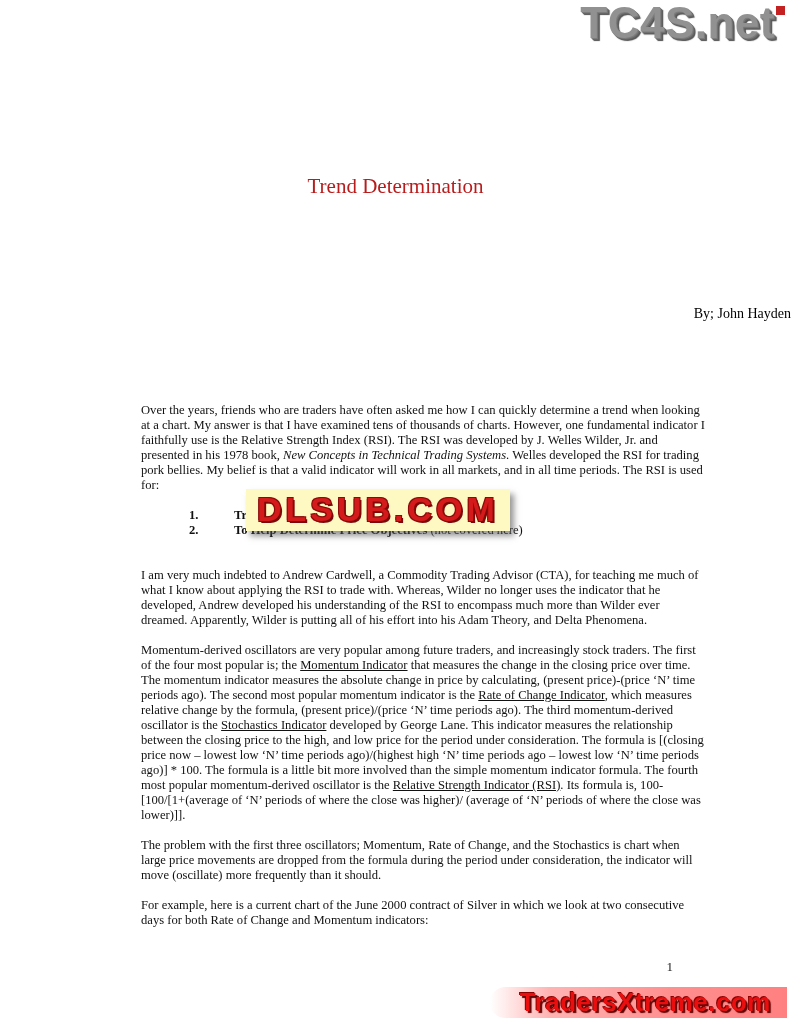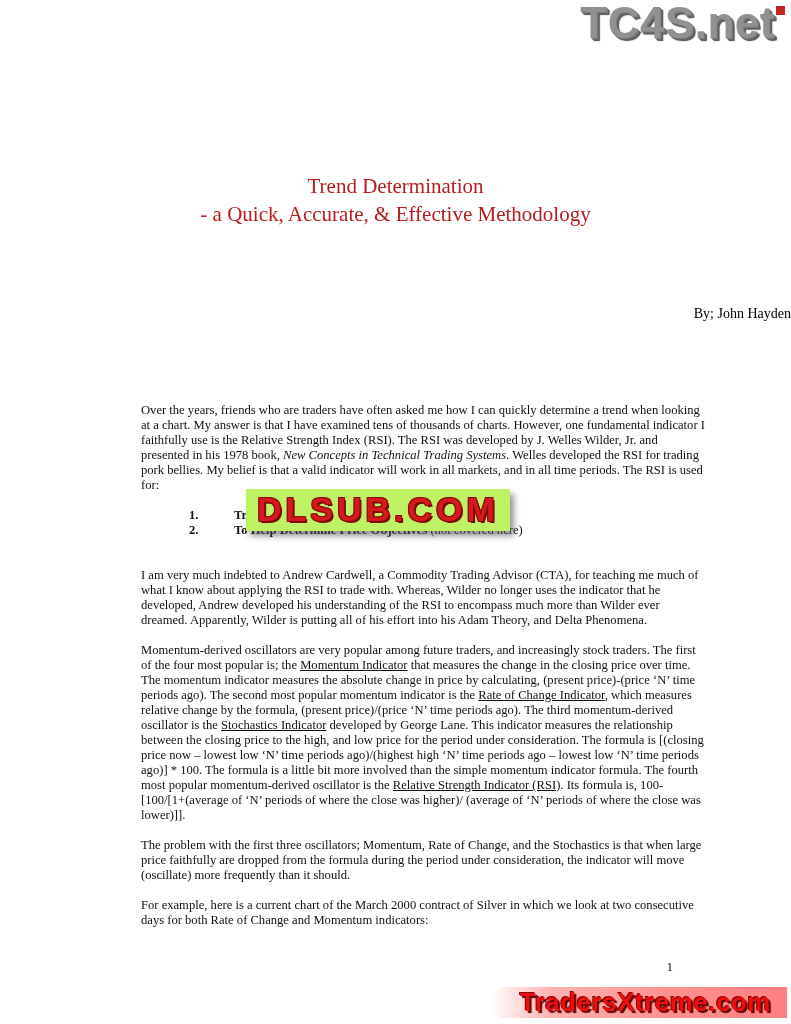--- a/index.html
+++ b/index.html
@@ -78,21 +78,21 @@
   .list-num { width: 45px; font-weight: bold; flex: 0 0 45px; }
   .list-text { font-weight: bold; }
   .list-suffix { font-weight: normal; }
 
   
   .stamp {
     position: absolute;
     left: 246px;
     top: 489px;
     padding: 2px 11px 4px 11px;
-    background: #bef264;
+    background: #fef9c3;
     box-shadow: 4px 5px 6px rgba(80,80,80,0.6);
     font-family: "Liberation Sans", sans-serif;
     font-weight: 700;
     font-size: 34px;
     line-height: 36px;
     letter-spacing: 4px;
     color: #d41a1a;
     text-shadow: -1px -1px 0 #8a0b0b, 1px -1px 0 #8a0b0b,
                  -1px 1px 0 #8a0b0b, 2px 2px 0 #7a0a0a;
   }
@@ -129,21 +129,20 @@
 
 <div class="page">
 
   <div class="wm-top">
     <span>TC4S.net</span>
   </div>
   <div class="red-mark"></div>
 
   <div class="title">
     <div>Trend Determination</div>
-    <div>- a Quick, Accurate, &amp; Effective Methodology</div>
   </div>
 
   <div class="byline">By; John Hayden</div>
 
   <div class="body">
 
     <p><span>Over the years, friends who are traders have often asked me how I can quickly determine a trend when looking at a chart. My answer is that I have examined tens of thousands of charts. However, one fundamental indicator I faithfully use is the Relative Strength Index (RSI). The RSI was developed by J. Welles Wilder, Jr. and presented in his 1978 book, </span><span class="i">New Concepts in Technical Trading Systems</span><span>. Welles developed the RSI for trading pork bellies. My belief is that a valid indicator will work in all markets, and in all time periods.  The RSI is used for:</span></p>
 
     <div class="list">
       <div class="list-row">
@@ -157,23 +156,23 @@
         <span>
           <span class="list-text">To Help Determine Price Objectives</span><span class="list-suffix"> (not covered here)</span>
         </span>
       </div>
     </div>
 
     <p>I am very much indebted to Andrew Cardwell, a Commodity Trading Advisor (CTA), for teaching me much of what I know about applying the RSI to trade with. Whereas, Wilder no longer uses the indicator that he developed, Andrew developed his understanding of the RSI to encompass much more than Wilder ever dreamed. Apparently, Wilder is putting all of his effort into his Adam Theory, and Delta Phenomena.</p>
 
     <p><span>Momentum-derived oscillators are very popular among future traders, and increasingly stock traders. The first of the four most popular is; the </span><span class="u">Momentum Indicator</span><span> that measures the change in the closing price over time. The momentum indicator measures the absolute change in price by calculating,  (present price)-(price ‘N’ time periods ago). The second most popular momentum indicator is the </span><span class="u">Rate of Change Indicator</span><span>, which measures relative change by the formula, (present price)/(price ‘N’ time periods ago). The third momentum-derived oscillator is the </span><span class="u">Stochastics Indicator</span><span> developed by George Lane. This indicator measures the relationship between the closing price to the high, and low price for the period under consideration. The formula is [(closing price now – lowest low ‘N’ time periods ago)/(highest high ‘N’ time periods ago – lowest low ‘N’ time periods ago)] * 100. The formula is a little bit more involved than the simple momentum indicator formula. The fourth most popular momentum-derived oscillator is the </span><span class="u">Relative Strength Indicator (RSI)</span><span>. Its formula is, 100-[100/[1+(average of ‘N’ periods of where the close was higher)/ (average of ‘N’ periods of where the close was lower)]].</span></p>
 
-    <p>The problem with the first three oscillators; Momentum, Rate of Change, and the Stochastics is that when large price faithfully are dropped from the formula during the period under consideration, the indicator will move (oscillate) more frequently than it should.</p>
+    <p>The problem with the first three oscillators; Momentum, Rate of Change, and the Stochastics is chart when large price movements are dropped from the formula during the period under consideration, the indicator will move (oscillate) more frequently than it should.</p>
 
-    <p>For example, here is a current chart of the March 2000 contract of Silver in which we look at two consecutive days for both Rate of Change and Momentum indicators:</p>
+    <p>For example, here is a current chart of the June 2000 contract of Silver in which we look at two consecutive days for both Rate of Change and Momentum indicators:</p>
 
   </div>
 
   <div class="stamp">DLSUB.COM</div>
 
   <div class="page-num">1</div>
 
   <div class="banner">
     <span>TradersXtreme.com</span>
   </div>

